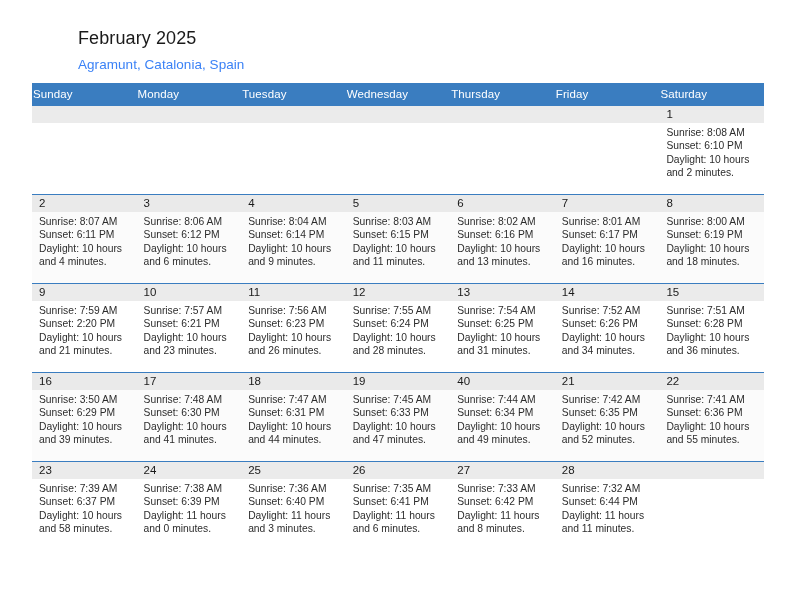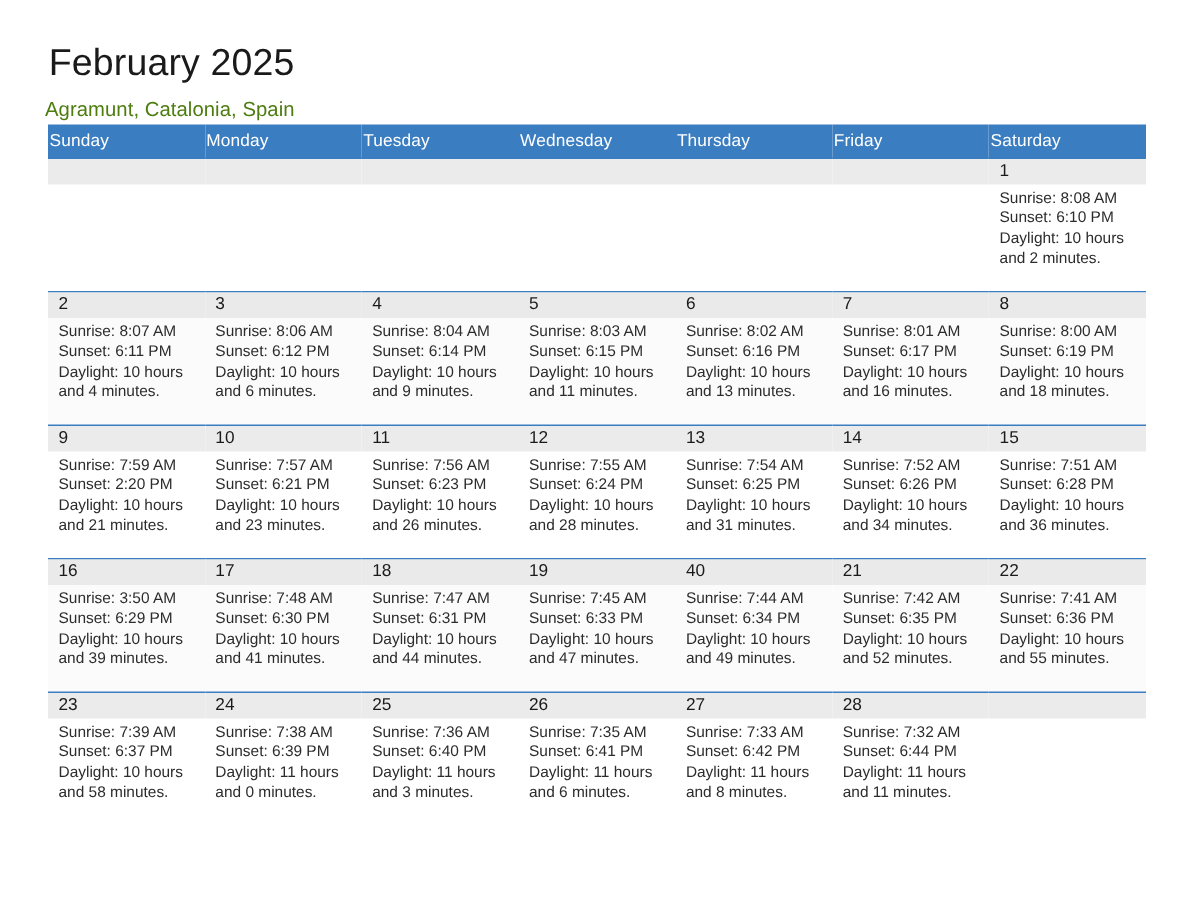--- a/index.html
+++ b/index.html
@@ -54,31 +54,33 @@
     width: 0;
     height: 0;
     border-left: 28px solid #0a5fa8;
     border-bottom: 19px solid transparent;
   }
   .titleblock {
     text-align: right;
     padding-top: 0px;
   }
   .month-title {
-    font-size: 25px;
+    font-size: 18px;
     font-weight: normal;
     color: #1a1a1a;
     line-height: 1.15;
     letter-spacing: 0.1px;
+    text-align: center;
   }
   .location {
     font-size: 13.5px;
-    color: #4d7c0f;
+    color: #3b82f6;
     margin-top: 8px;
     letter-spacing: 0.05px;
+    margin-left: 48px;
   }
 
   
   .calendar {
     margin: 9px 28px 0 32px;
     width: 732px;
     border-collapse: collapse;
     table-layout: fixed;
   }
   .calendar th {

